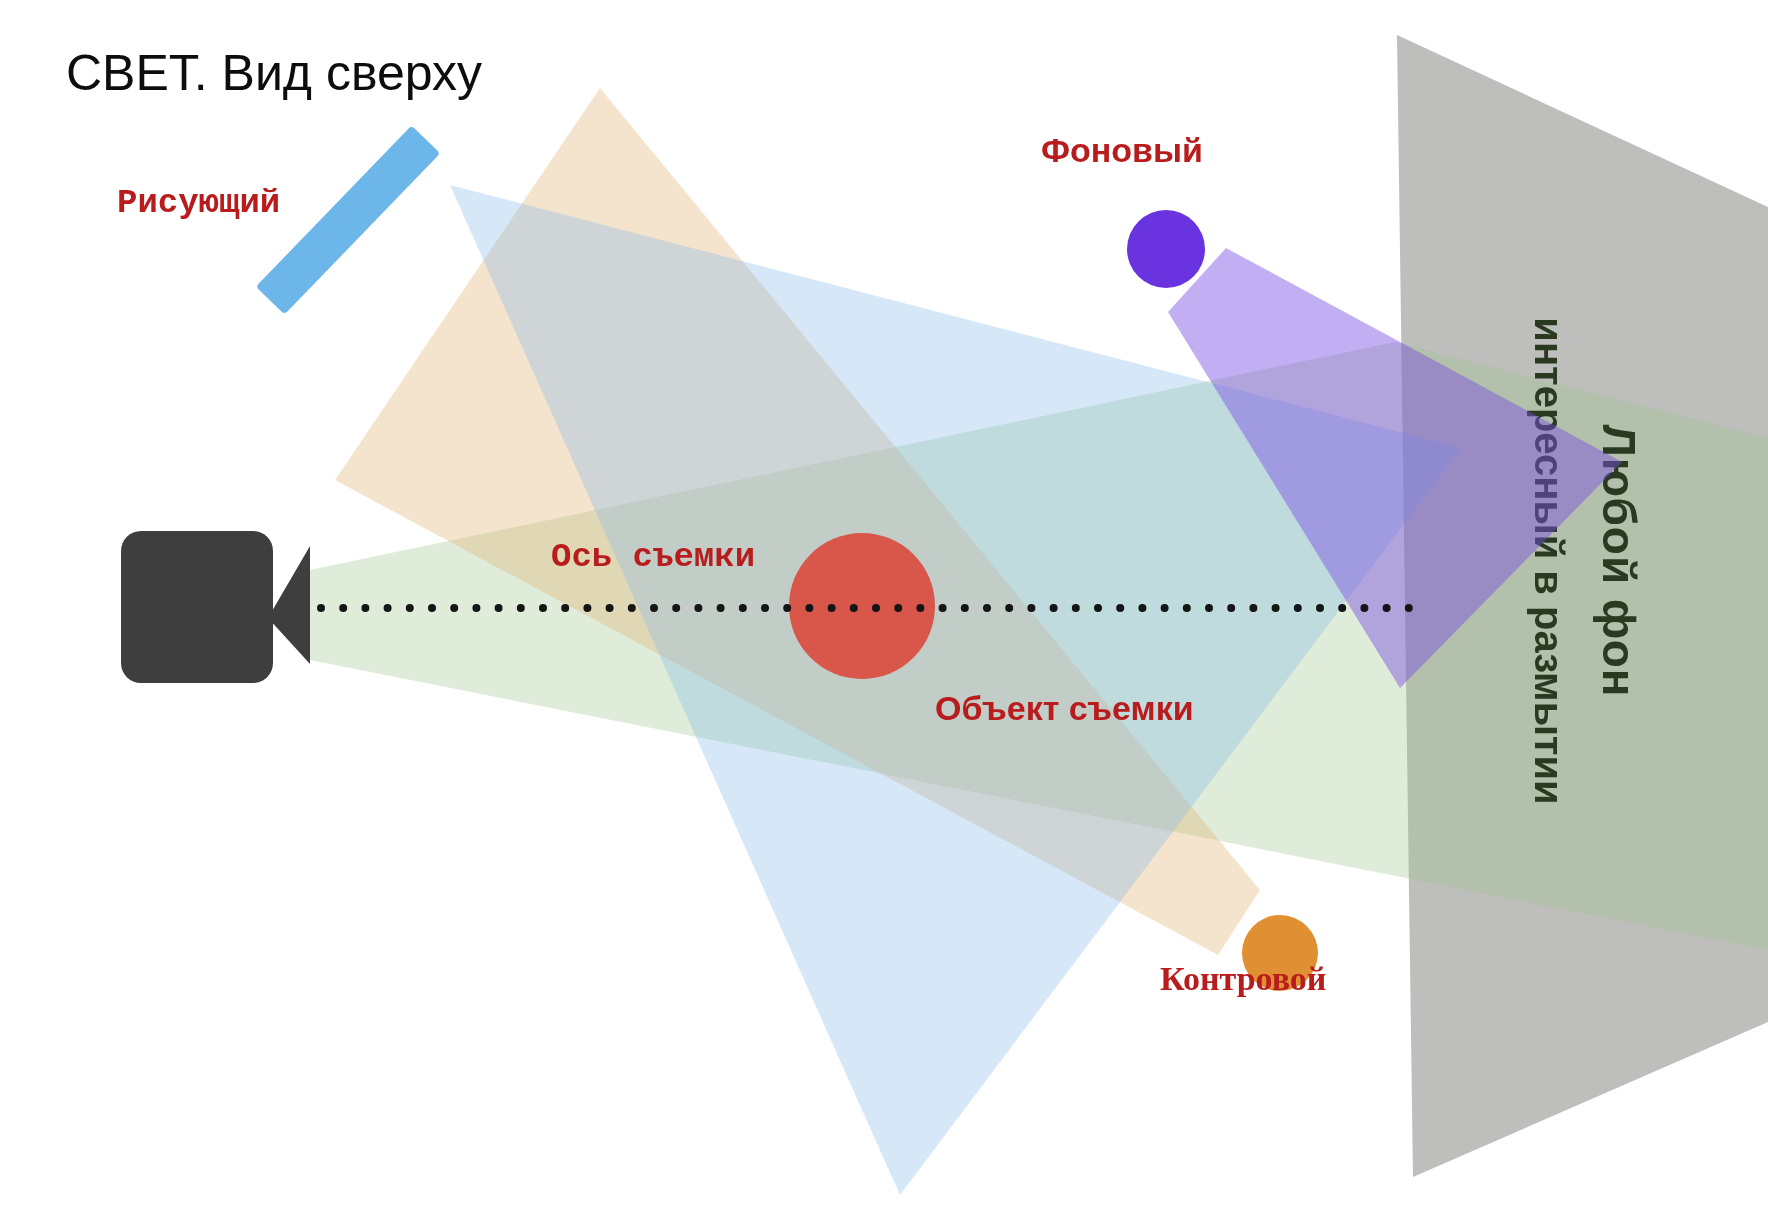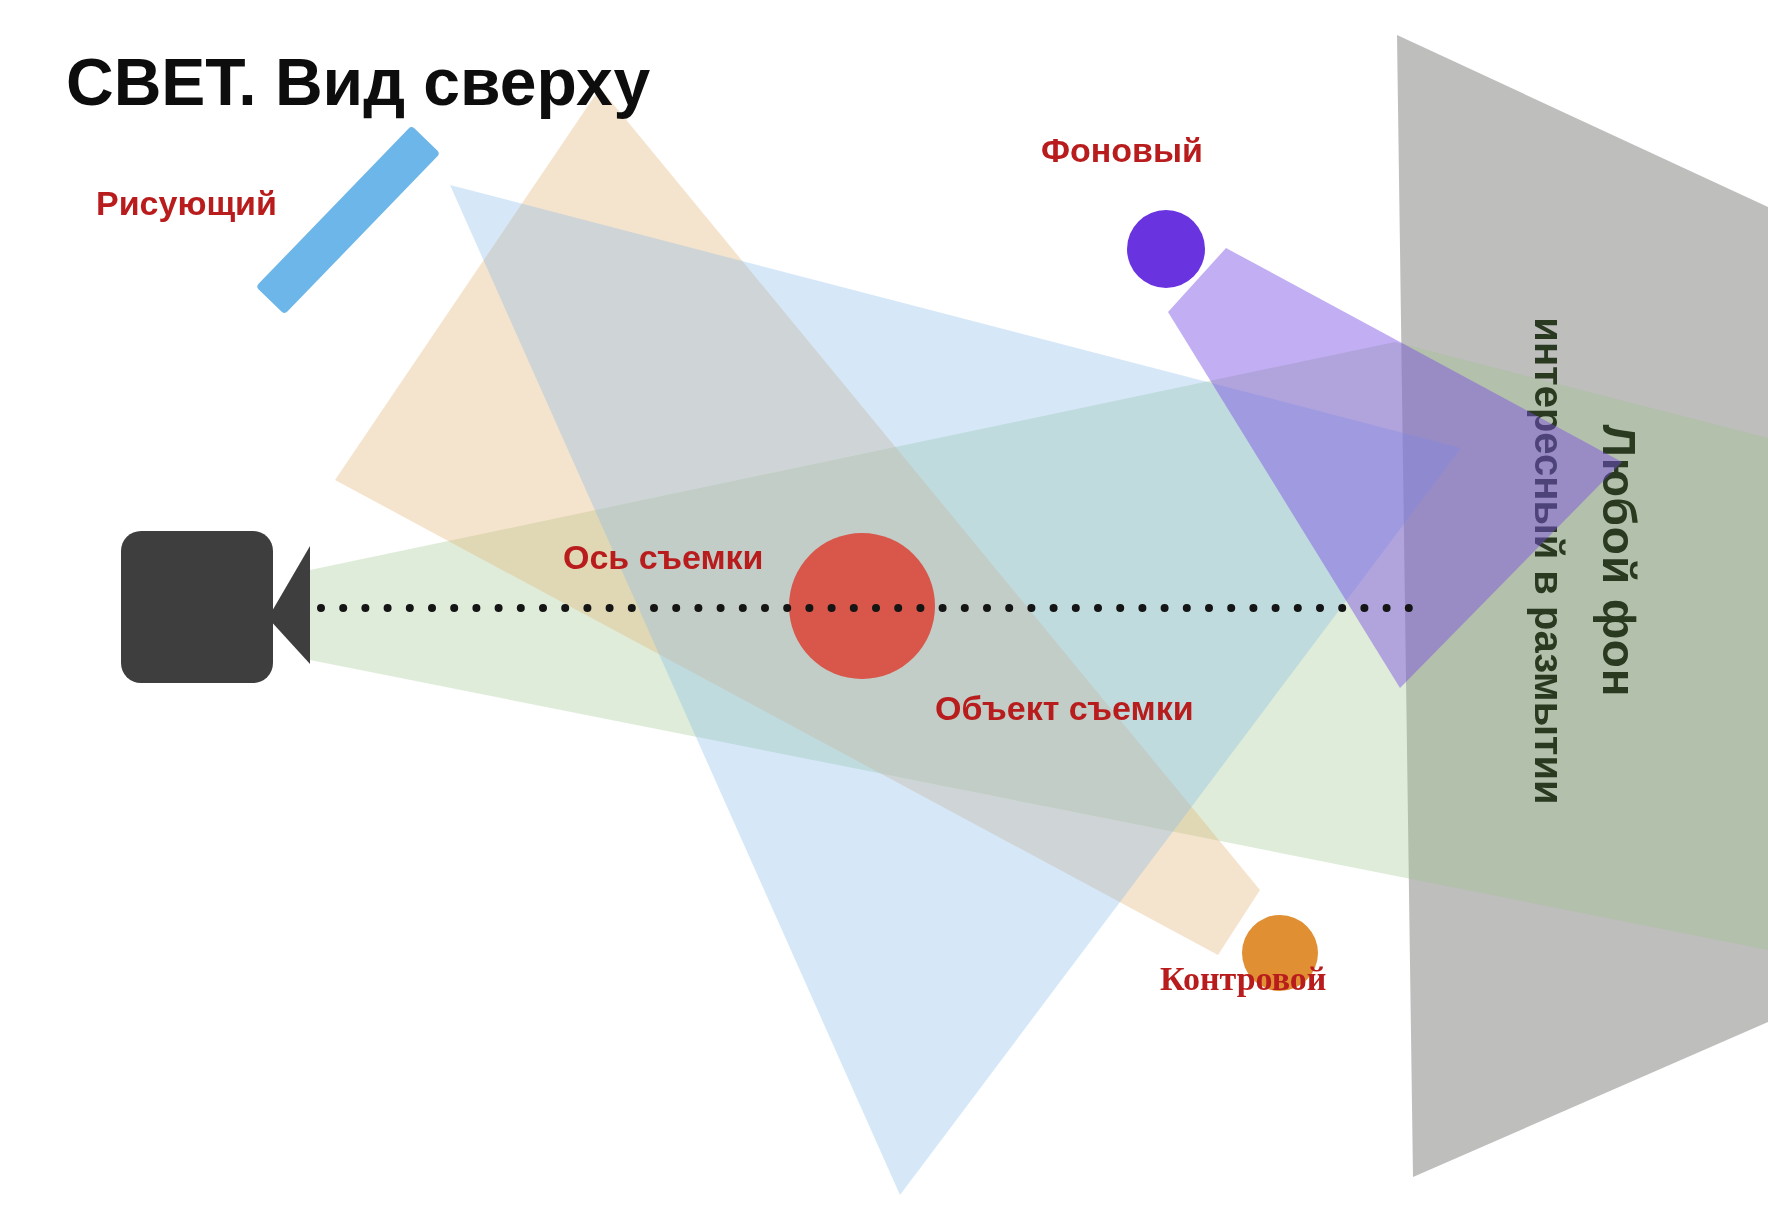--- a/index.html
+++ b/index.html
@@ -16,22 +16,22 @@
     position:absolute;
     color:#b91c1c;
     font-weight:700;
     font-size:34px;
     white-space:nowrap;
     z-index:5;
   }
   .title{
     position:absolute;
     left:66px;top:44px;
-    font-size:66px;
-    font-weight:700;
+    font-size:50px;
+    font-weight:400;
     color:#0d0d0d;
     letter-spacing:0px;
     white-space:nowrap;
     z-index:5;
   }
   .vtext{
     position:absolute;
     left:1305px;top:491px;
     width:560px;height:140px;
     transform:rotate(90deg);
@@ -73,23 +73,23 @@
 
     <circle cx="862" cy="606" r="73" fill="#D8564A"></circle>
     <circle cx="1166" cy="249" r="39" fill="#6A33E0"></circle>
     <circle cx="1280" cy="953" r="38" fill="#E08F33"></circle>
 
     <line x1="321" y1="608" x2="1429" y2="608" stroke-width="8" stroke-dasharray="0 22.2" stroke-linecap="round" stroke="#151515"></line>
   </svg>
 
   <div class="title">СВЕТ. Вид сверху</div>
 
-  <div class="label" style="left:96px;top:184px;">Рисующий</div>
+  <div class="label" style="left:117px;top:184px;font-family:Liberation Mono, monospace;">Рисующий</div>
 
   <div class="label" style="left:1041px;top:131px;">Фоновый</div>
 
   <div class="label" style="left:1160px;top:960px;font-family:Liberation Serif, serif;">Контровой</div>
 
-  <div class="label" style="left:563px;top:538px;">Ось съемки</div>
+  <div class="label" style="left:551px;top:538px;font-family:Liberation Mono, monospace;">Ось съемки</div>
 
   <div class="label" style="left:895px;top:689px;margin-left:40px;">Объект съемки</div>
 
 </div>
 
 </body></html>

